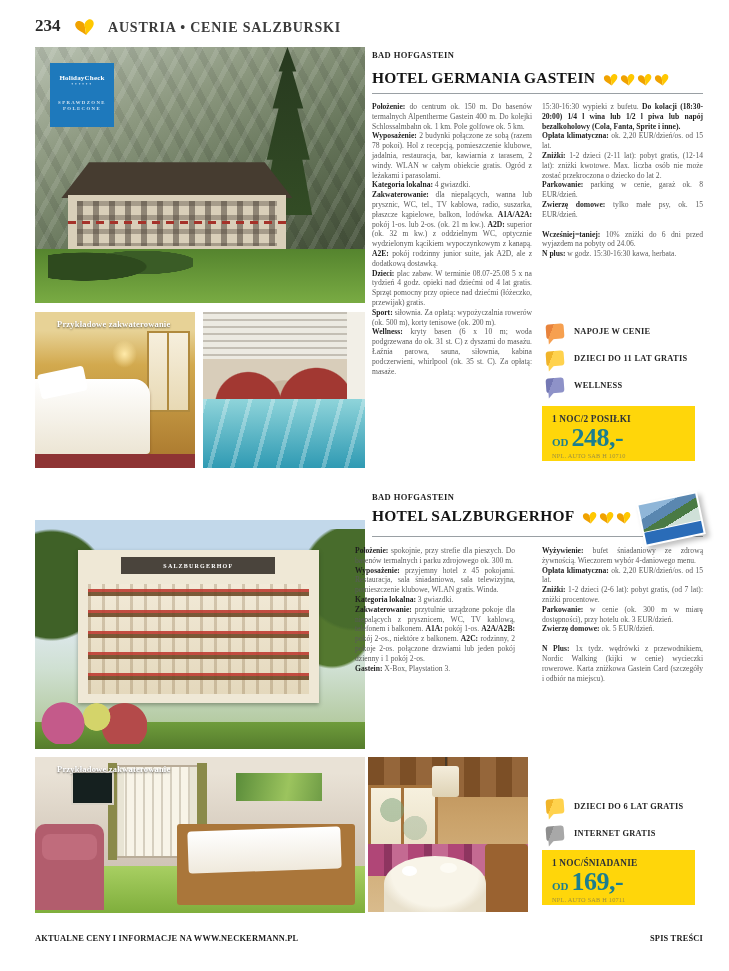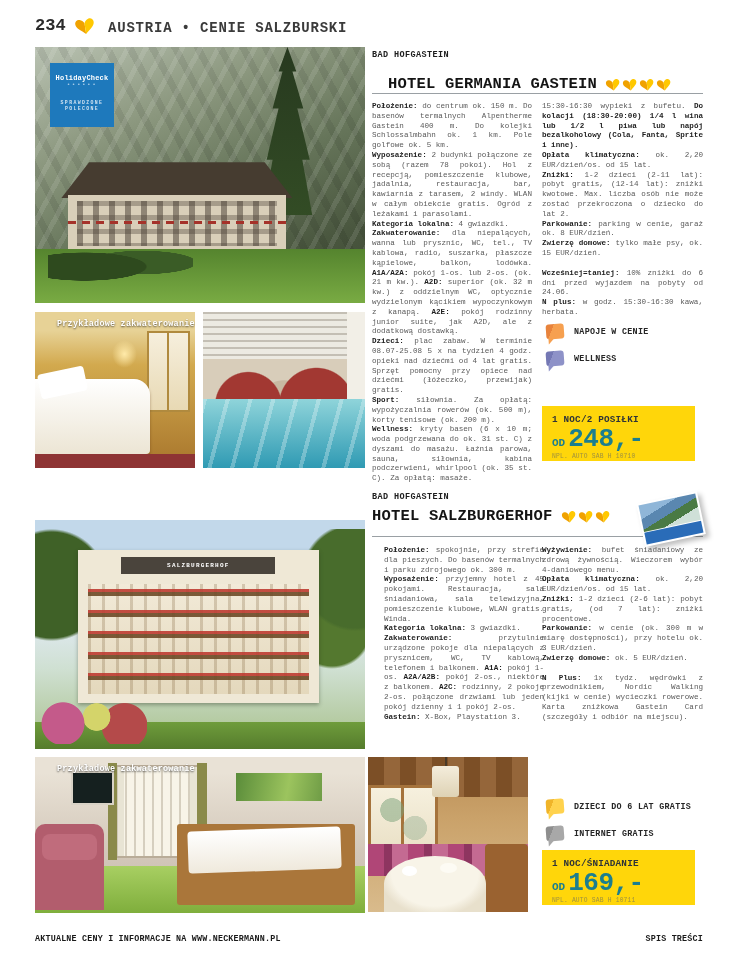--- a/index.html
+++ b/index.html
@@ -1,17 +1,17 @@
 <!DOCTYPE html>
 <html><head>
 <meta charset="utf-8">
 <style>
   html,body{margin:0;padding:0;background:#ffffff;}
   #page{position:relative;width:729px;height:971px;background:#ffffff;overflow:hidden;
-        font-family:Liberation Mono, monospace;color:#555;padding-left:48px;}
+        font-family:Liberation Serif, serif;color:#555;padding-left:48px;}
   [data-name]{box-sizing:border-box;}
 
   
   .page-number{position:absolute;left:35px;top:16px;font-size:17px;font-weight:800;color:#2b2b2b;}
   .header-heart{position:absolute;left:74px;top:17px;}
   .region-title{position:absolute;left:108px;top:20px;font-size:14px;font-weight:700;
                 letter-spacing:.8px;color:#3b3b3b;}
 
   
   .photo{position:absolute;overflow:hidden;background:#d946ef;}
@@ -207,21 +207,21 @@
     <div class="sample-label" data-name="sample-accommodation-label">Przykładowe zakwaterowanie</div>
   </div>
   <div class="photo" style="left:203px;top:312px;width:162px;height:156px;" data-name="indoor-pool-photo">
     <div class="ph p-ceil" data-name="pool-ceiling"></div>
     <div class="ph p-wall" data-name="pool-back-wall"></div>
     <div class="ph p-col" data-name="pool-column"></div>
     <div class="ph p-water" data-name="pool-water"></div>
   </div>
 
   <div class="loc-label" style="left:372px;top:50px;" data-name="hotel1-location">BAD HOFGASTEIN</div>
-  <div class="hotel-title" style="left:372px;top:75px;margin-left:16px;" data-name="hotel1-title">
+  <div class="hotel-title" style="left:372px;top:69px;" data-name="hotel1-title">
     <span data-name="hotel1-name">HOTEL GERMANIA GASTEIN</span><span class="hearts" data-name="hotel1-rating"><svg data-name="heart-rating-icon" width="16" height="14" viewBox="0 0 26 22" style="vertical-align:middle">
           <g transform="rotate(-9 13 11)">
             <path d="M13,20 C8,15 2,12 2,7 C2,3.5 5,1.5 8,2.5 C10,3.2 12,5 13,7 Z" fill="#F0A200"></path>
             <path d="M13,20 C18,15 24,12 24,7 C24,3.5 21,1.5 18,2.5 C16,3.2 14,5 13,7 Z" fill="#FFC800"></path>
           </g>
         </svg><svg data-name="heart-rating-icon" width="16" height="14" viewBox="0 0 26 22" style="vertical-align:middle">
           <g transform="rotate(-9 13 11)">
             <path d="M13,20 C8,15 2,12 2,7 C2,3.5 5,1.5 8,2.5 C10,3.2 12,5 13,7 Z" fill="#F0A200"></path>
             <path d="M13,20 C18,15 24,12 24,7 C24,3.5 21,1.5 18,2.5 C16,3.2 14,5 13,7 Z" fill="#FFC800"></path>
           </g>
@@ -259,20 +259,26 @@
     </div>
 
   <div class="badges" style="left:546px;top:318px;" data-name="hotel1-badges">
       <div class="badge-row" data-name="feature-badge">
         <span class="bubble" data-name="speech-bubble-icon" style="background: linear-gradient(115deg, rgb(232, 131, 60) 0px, rgb(232, 131, 60) 34%, rgb(246, 160, 80) 34%);">
           <span class="bubble-tail" style="border-top-color: rgb(246, 160, 80);"></span>
         </span>
         <span class="badge-label" data-name="badge-label">NAPOJE W CENIE</span>
       </div>
       <div class="badge-row" data-name="feature-badge">
+        <span class="bubble" data-name="speech-bubble-icon" style="background: linear-gradient(115deg, rgb(240, 180, 41) 0px, rgb(240, 180, 41) 34%, rgb(255, 210, 77) 34%);">
+          <span class="bubble-tail" style="border-top-color: rgb(255, 210, 77);"></span>
+        </span>
+        <span class="badge-label" data-name="badge-label">DZIECI DO 11 LAT GRATIS</span>
+      </div>
+      <div class="badge-row" data-name="feature-badge">
         <span class="bubble" data-name="speech-bubble-icon" style="background: linear-gradient(115deg, rgb(116, 120, 180) 0px, rgb(116, 120, 180) 34%, rgb(142, 146, 200) 34%);">
           <span class="bubble-tail" style="border-top-color: rgb(142, 146, 200);"></span>
         </span>
         <span class="badge-label" data-name="badge-label">WELLNESS</span>
       </div>
     </div>
 
   <div class="pricebox" style="left: 542px; top: 406px; background: rgb(255, 214, 10);" data-name="hotel1-price-box">
     <div class="price-board" data-name="price-board-label">1 NOC/2 POSIŁKI</div>
     <div class="price-line" style="color: rgb(27, 126, 143);">
@@ -312,21 +318,21 @@
           </g>
         </svg></span>
   </div>
   <div class="rule" style="left:372px;top:536px;width:331px;" data-name="title-rule"></div>
 
   <div class="gastein-card" data-name="gastein-card-image">
     <div class="card-img" data-name="card-scenery"></div>
     <div class="card-strip" data-name="card-blue-strip"></div>
   </div>
 
-  <div class="txtcol" style="left:384px;top:546px;width:160px;" data-name="hotel2-text-column-1">
+  <div class="txtcol" style="left:355px;top:546px;width:160px;" data-name="hotel2-text-column-1">
       <p data-name="paragraph"><b>Położenie: </b>spokojnie, przy strefie dla pieszych. Do basenów termalnych i parku zdrojowego ok. 300 m.</p>
       <p data-name="paragraph"><b>Wyposażenie: </b>przyjemny hotel z 45 pokojami. Restauracja, sala śniadaniowa, sala telewizyjna, pomieszczenie klubowe, WLAN gratis. Winda.</p>
       <p data-name="paragraph"><b>Kategoria lokalna: </b>3 gwiazdki.</p>
       <p data-name="paragraph"><b>Zakwaterowanie: </b>przytulnie urządzone pokoje dla niepalących z prysznicem, WC, TV kablową, telefonem i balkonem. <b>A1A: </b>pokój 1-os. <b>A2A/A2B: </b>pokój 2-os., niektóre z balkonem. <b>A2C: </b>rodzinny, 2 pokoje 2-os. połączone drzwiami lub jeden pokój dzienny i 1 pokój 2-os.</p>
       <p data-name="paragraph"><b>Gastein: </b>X-Box, Playstation 3.</p>
     </div>
   <div class="txtcol" style="left:542px;top:546px;width:161px;" data-name="hotel2-text-column-2">
       <p data-name="paragraph"><b>Wyżywienie: </b>bufet śniadaniowy ze zdrową żywnością. Wieczorem wybór 4-daniowego menu.</p>
       <p data-name="paragraph"><b>Opłata klimatyczna: </b>ok. 2,20 EUR/dzień/os. od 15 lat.</p>
       <p data-name="paragraph"><b>Zniżki: </b>1-2 dzieci (2-6 lat): pobyt gratis, (od 7 lat): zniżki procentowe.</p>

